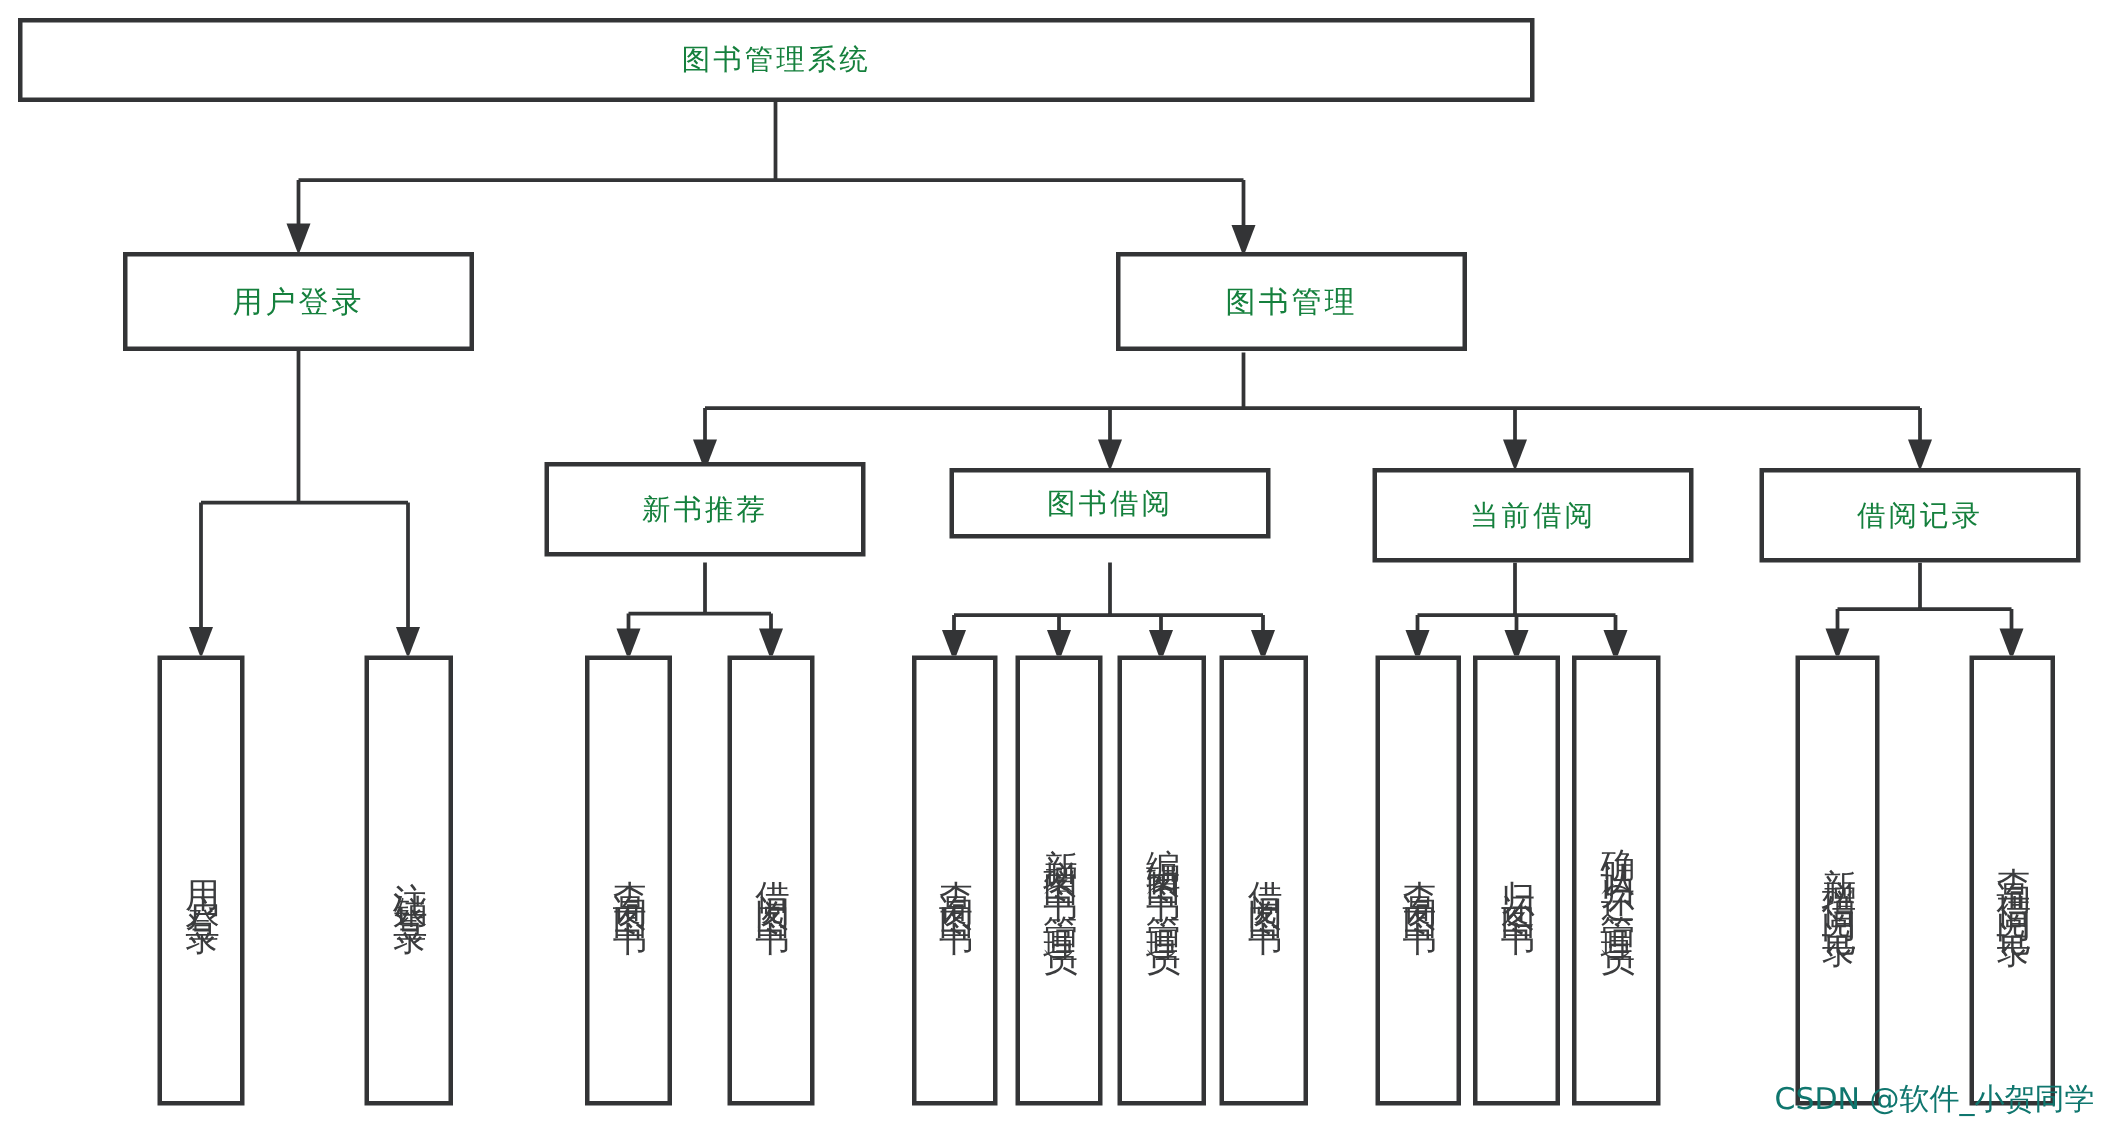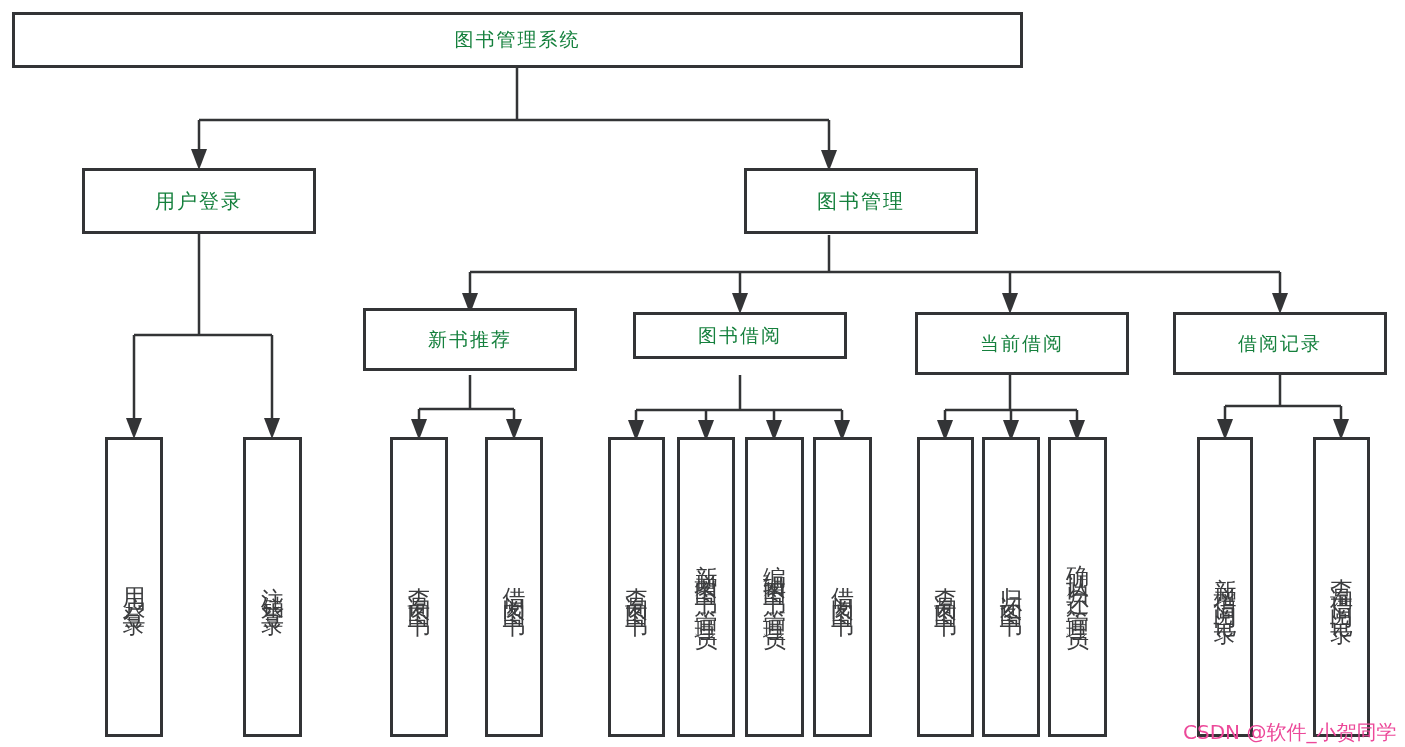--- a/index.html
+++ b/index.html
@@ -50,21 +50,21 @@
     height: 100%;
     font-size: 23px;
     letter-spacing: 9px;
     line-height: 1;
   }
   .watermark {
     position: absolute;
     left: 1183px;
     top: 719px;
     font-size: 20px;
-    color: #ec4899;
+    color: #0f766e;
     white-space: nowrap;
   }
 </style>
 </head>
 <body>
 
 <div class="canvas">
 
   <svg class="connectors" viewBox="0 0 1405 747" xmlns="http://www.w3.org/2000/svg">
 

